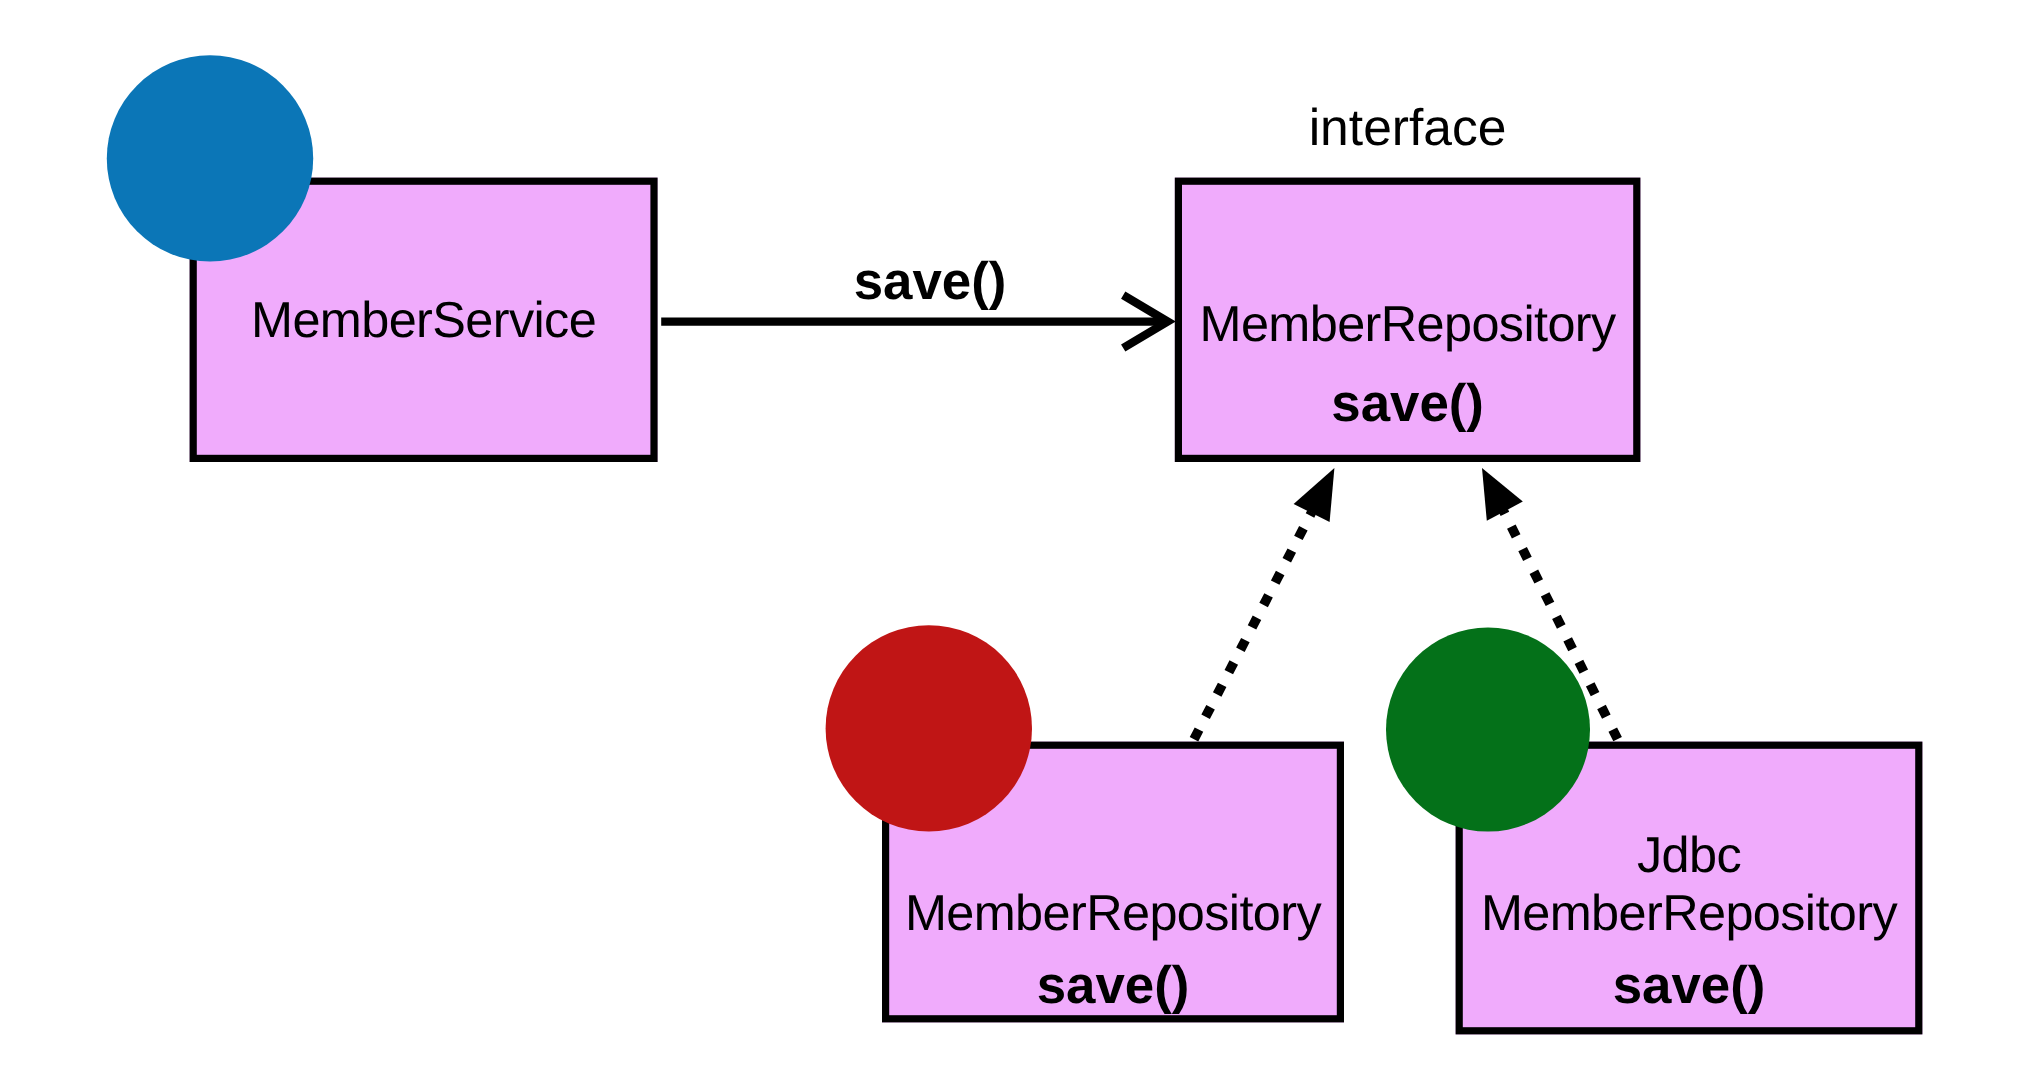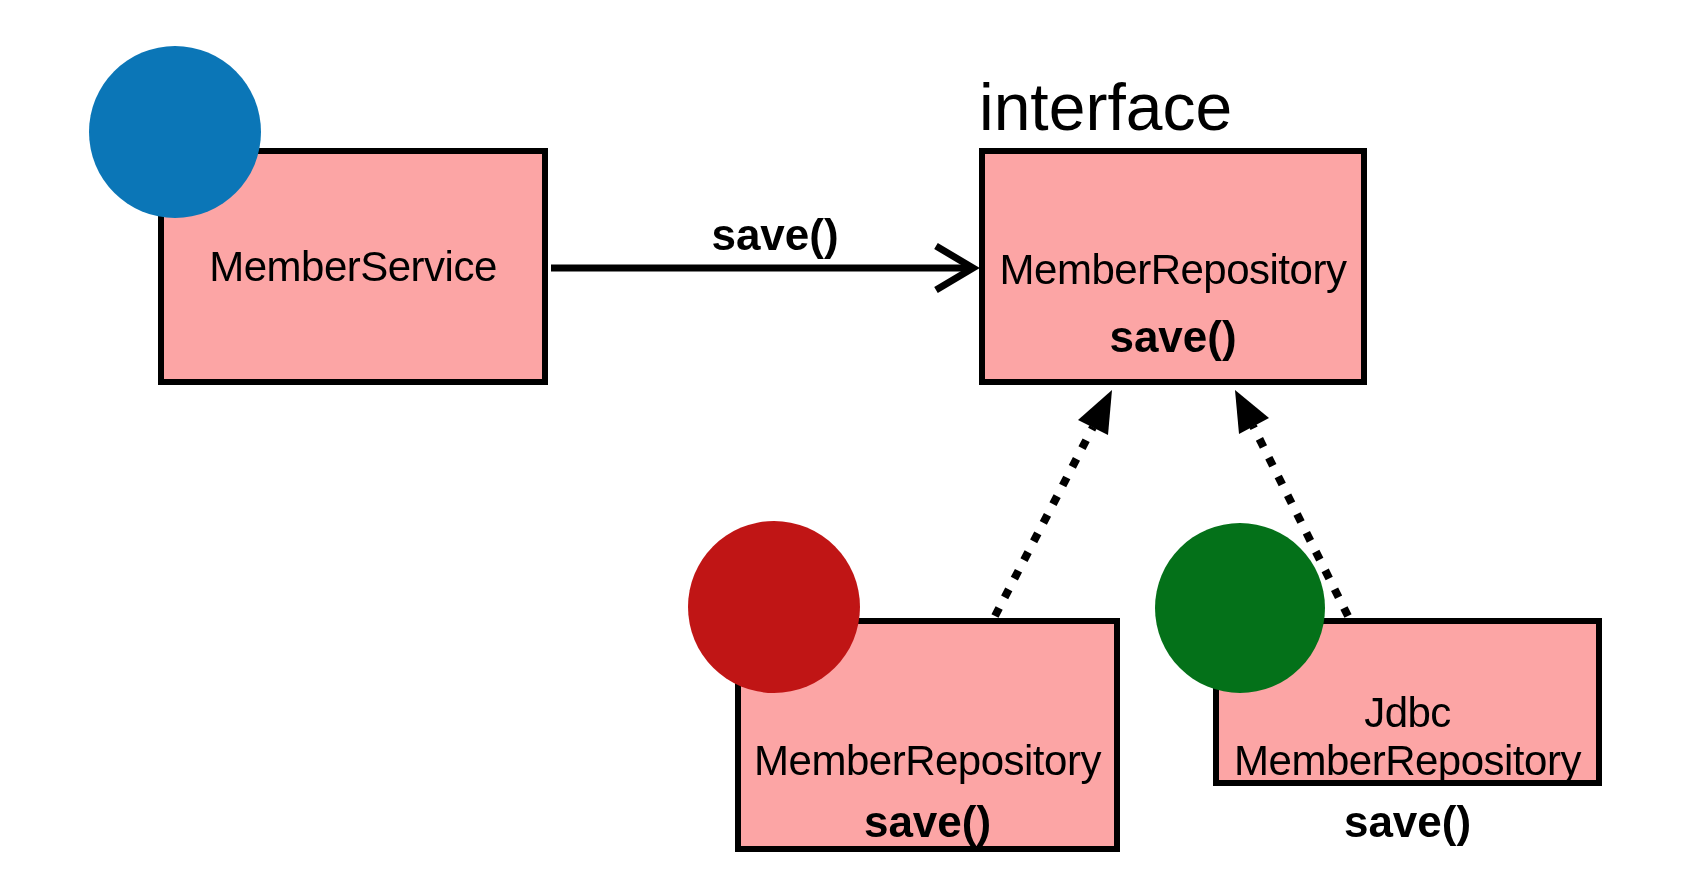--- a/index.html
+++ b/index.html
@@ -12,27 +12,27 @@
     width: 1692px;
     height: 894px;
     background: #ffffff;
     overflow: hidden;
     font-family: "Liberation Sans", sans-serif;
     color: #000000;
   }
   .class-box {
     position: absolute;
     border: 6px solid #000000;
-    background: #fca5a5;
+    background: #f0abfc;
     box-sizing: border-box;
   }
   .box-member-service   { left: 158px;  top: 148px; width: 390px; height: 237px; }
   .box-member-repository{ left: 979px;  top: 148px; width: 388px; height: 237px; }
   .box-memory           { left: 735px;  top: 618px; width: 385px; height: 234px; }
-  .box-jdbc             { left: 1213px; top: 618px; width: 389px; height: 168px; text-decoration: underline; }
+  .box-jdbc             { left: 1213px; top: 618px; width: 389px; height: 244px; text-decoration: underline; }
 
   .label {
     position: absolute;
     left: 0;
     right: 0;
     text-align: center;
     white-space: nowrap;
   }
   .class-name {
     font-size: 42px;
@@ -43,22 +43,22 @@
   .method-name {
     font-size: 44px;
     line-height: 48px;
     font-weight: 700;
   }
   .stereotype {
     position: absolute;
     left: 979px;
     top: 72px;
     width: 388px;
-    text-align: left;
-    font-size: 66px;
+    text-align: center;
+    font-size: 43px;
     line-height: 70px;
     font-weight: 400;
     white-space: nowrap;
   }
   .edge-label {
     position: absolute;
     left: 625px;
     top: 211px;
     width: 300px;
     text-align: center;

